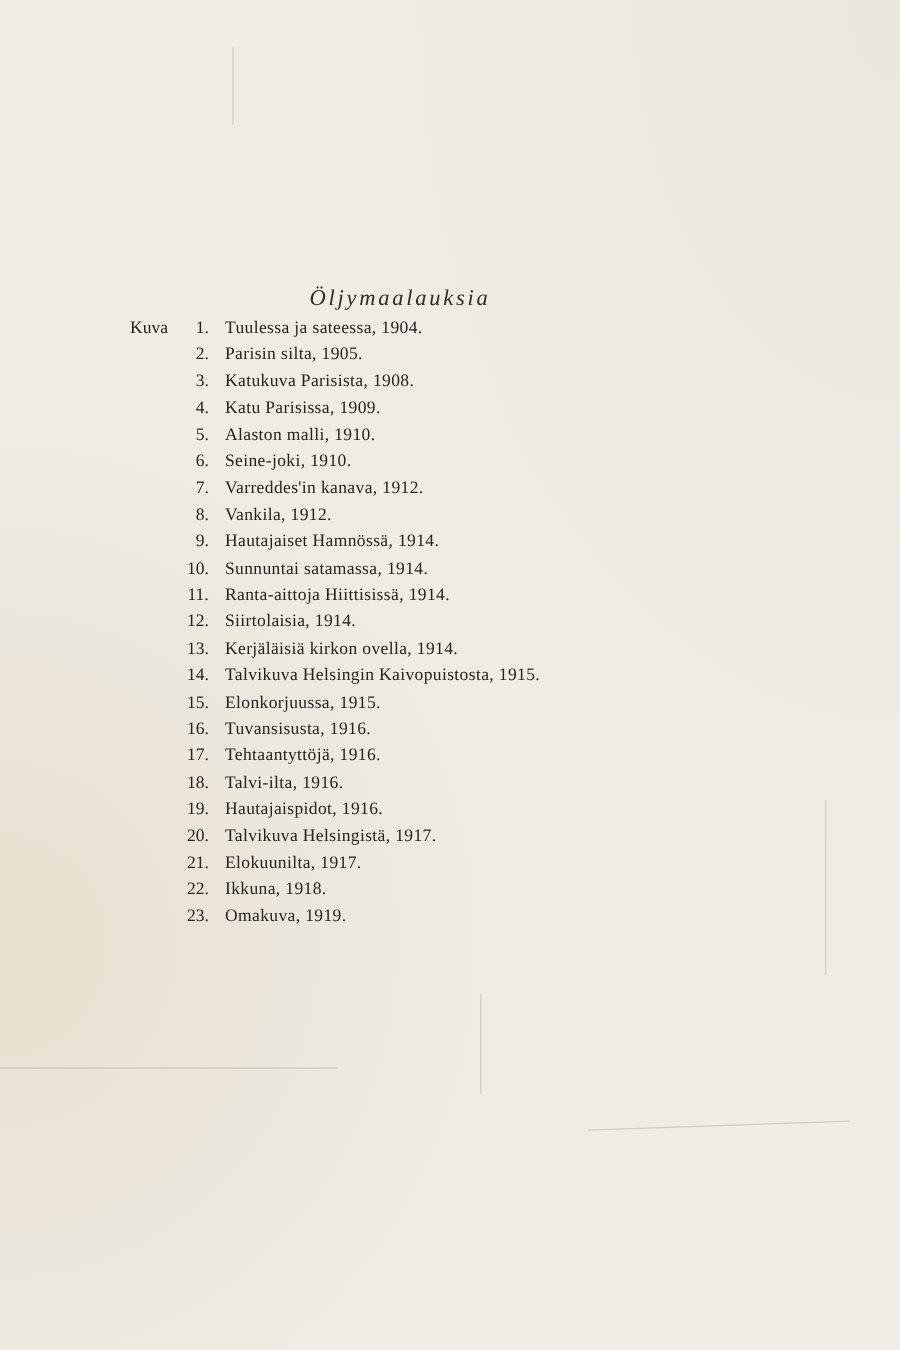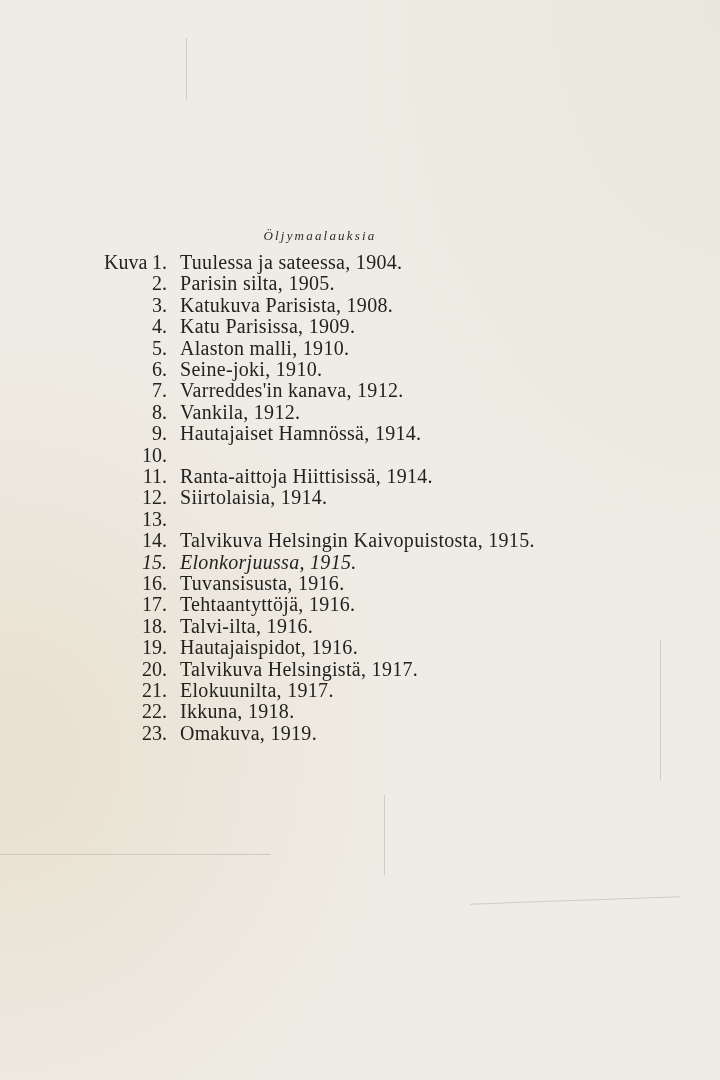--- a/index.html
+++ b/index.html
@@ -23,28 +23,28 @@
       text-align: center;
       font-family: "Liberation Serif", serif;
       font-size: 19px; letter-spacing: 2.6px;
       color: #2e2c28;
     }
     .subtitle {
       position: absolute; left: 0; width: 640px; top: 228px;
       text-align: center;
       font-family: "Liberation Serif", serif;
       font-style: italic;
-      font-size: 13px; letter-spacing: 2.2px;
+      font-size: 18px; letter-spacing: 2.2px;
       color: #2e2c28;
     }
     .list { position: absolute; left: 0; top: 252px; width: 720px; }
     .row {
       position: absolute; left: 0; height: 21px; width: 720px;
       font-family: "Liberation Serif", serif;
-      font-size: 20px; line-height: 21px;
+      font-size: 14px; line-height: 21px;
       color: #24221f;
     }
     .row .prefix { position: absolute; left: 104px; }
     .row .num { position: absolute; right: 553px; text-align: right; }
     .row .text { position: absolute; left: 180px; white-space: nowrap; letter-spacing: 0.3px; text-align: center; }
   </style>
 </head>
 <body>
 
 <div class="page">
@@ -90,37 +90,39 @@
     <div class="row" style="top:149.8px;">
       <span class="num">8.</span>
       <span class="text">Vankila, 1912.</span>
     </div>
     <div class="row" style="top:171.2px;">
       <span class="num">9.</span>
       <span class="text">Hautajaiset Hamnössä, 1914.</span>
     </div>
     <div class="row" style="top:192.6px;">
       <span class="num">10.</span>
+      <span class="text">Sunnuntai satamassa, 1914.</span>
     </div>
     <div class="row" style="top:214px;">
       <span class="num">11.</span>
       <span class="text">Ranta-aittoja Hiittisissä, 1914.</span>
     </div>
     <div class="row" style="top:235.4px;">
       <span class="num">12.</span>
       <span class="text">Siirtolaisia, 1914.</span>
     </div>
     <div class="row" style="top:256.8px;">
       <span class="num">13.</span>
+      <span class="text">Kerjäläisiä kirkon ovella, 1914.</span>
     </div>
     <div class="row" style="top:278.2px;">
       <span class="num">14.</span>
       <span class="text">Talvikuva Helsingin Kaivopuistosta, 1915.</span>
     </div>
-    <div class="row" style="top:299.6px;font-style:italic;">
+    <div class="row" style="top:299.6px;">
       <span class="num">15.</span>
       <span class="text">Elonkorjuussa, 1915.</span>
     </div>
     <div class="row" style="top:321px;">
       <span class="num">16.</span>
       <span class="text">Tuvansisusta, 1916.</span>
     </div>
     <div class="row" style="top:342.4px;">
       <span class="num">17.</span>
       <span class="text">Tehtaantyttöjä, 1916.</span>

